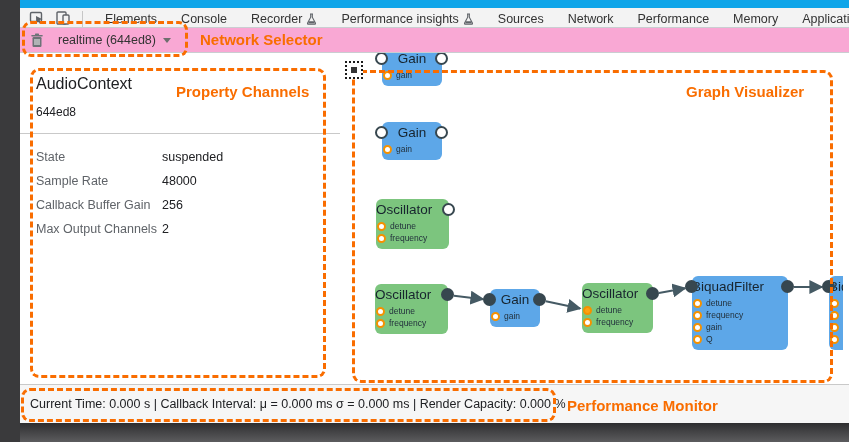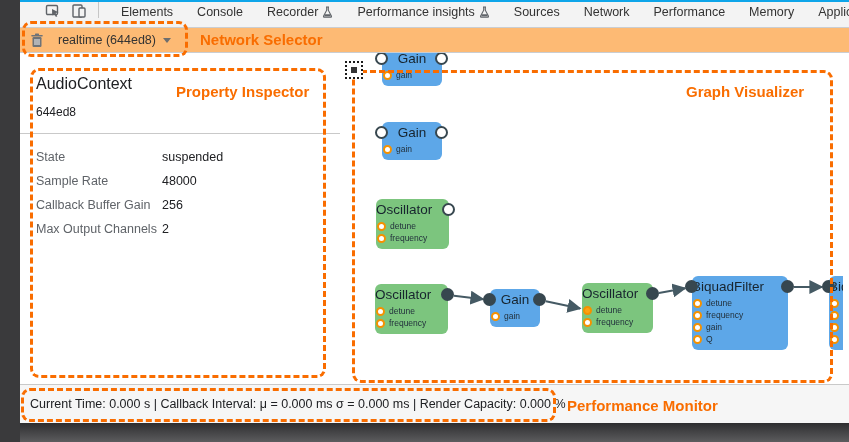--- a/index.html
+++ b/index.html
@@ -7,29 +7,29 @@
   body { font-family:"Liberation Sans", sans-serif; position:relative; overflow:hidden; background:#fff; }
   .screen { position:absolute; inset:0; width:849px; height:442px; overflow:hidden; }
 
   
   .side-strip { position:absolute; left:0; top:0; width:20px; height:442px; background:#3a3a3c; z-index:6; }
   .footer-dark { position:absolute; left:0; top:423px; width:849px; height:19px;
                  background:linear-gradient(#2e2e30,#5c5c5e); z-index:5; }
 
   
   .tabbar { position:absolute; left:20px; top:0; width:829px; height:28px; background:#f3f3f3;
-            border-top:2px solid #0ea5e9; border-bottom:1px solid #cacdd1;
-            display:flex; align-items:flex-start; padding-left:24px; overflow:hidden; white-space:nowrap; z-index:2;}
+            border-top:8px solid #0ea5e9; border-bottom:1px solid #cacdd1;
+            display:flex; align-items:flex-end; padding-left:8px; overflow:hidden; white-space:nowrap; z-index:2;}
   .tool-icon { width:18px; height:18px; display:inline-flex; align-items:center; justify-content:center; margin-right:8px; flex:0 0 auto; }
   .tb-divider { width:1px; height:16px; background:#c6c6c6; margin:0 10px 0 2px; flex:0 0 auto; }
   .tab { font-size:12.5px; color:#333; margin:0 12px; display:inline-flex; align-items:center; gap:4px; flex:0 0 auto; }
   .flask { width:11px; height:12px; flex:0 0 auto; }
 
   
-  .toolbar2 { position:absolute; left:20px; top:28px; width:829px; height:25px; background:#fdba74;
+  .toolbar2 { position:absolute; left:20px; top:28px; width:829px; height:25px; background:#f9a8d4;
               border-bottom:1px solid #cacdd1; display:flex; align-items:center; padding-left:10px; z-index:2;}
   .trash { width:14px; height:15px; margin-right:14px; }
   .ctx-select { font-size:12.5px; color:#333; display:inline-flex; align-items:center; gap:7px; }
   .caret { width:0; height:0; border-left:4px solid transparent; border-right:4px solid transparent; border-top:5px solid #6e6e6e; margin-top:1px; }
 
   
   .content { position:absolute; left:20px; top:53px; width:829px; height:331px; background:#fff; z-index:1; }
 
   
   .pi-title { position:absolute; left:16px; top:22px; font-size:16px; color:#202124; }
@@ -273,21 +273,21 @@
     <span class="monitor-text">Current Time: 0.000 s | Callback Interval: μ = 0.000 ms σ = 0.000 ms | Render Capacity: 0.000 %</span>
   </div>
 
   <div class="footer-dark"></div>
   <div class="side-strip"></div>
 
   <div class="ann-box" style="left:22px; top:21px; width:166px; height:36px;"></div>
   <div class="ann-label" style="left:200px; top:31px;">Network Selector</div>
 
   <div class="ann-box" style="left:30px; top:68px; width:296px; height:310px;"></div>
-  <div class="ann-label" style="left:176px; top:83px;">Property Inspector</div>
+  <div class="ann-label" style="left:176px; top:83px;">Property Channels</div>
 
   <div class="ann-box" style="left:352px; top:70px; width:481px; height:313px;"></div>
   <div class="ann-label" style="left:686px; top:83px;">Graph Visualizer</div>
   <div class="ann-handle"></div>
 
   <div class="ann-box" style="left:21px; top:388px; width:535px; height:34px;"></div>
   <div class="ann-label" style="left:567px; top:397px;">Performance Monitor</div>
 </div>
 
 </body></html>

